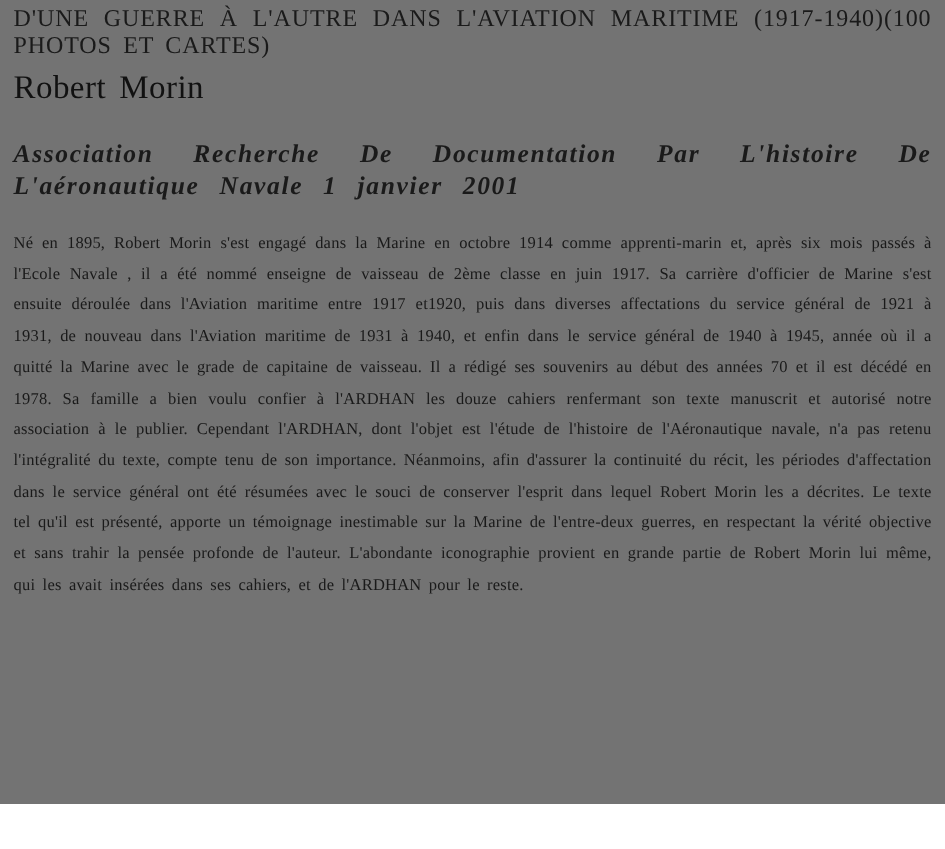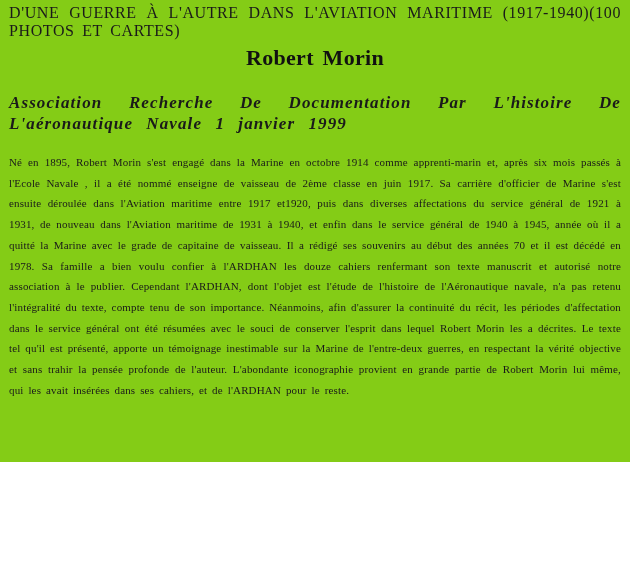--- a/index.html
+++ b/index.html
@@ -3,22 +3,22 @@
 <meta charset="utf-8">
 <style>
   html, body {
     margin: 0;
     padding: 0;
     background: #ffffff;
   }
   .page {
     position: relative;
     width: 630px;
-    height: 462px;
-    background: #84cc16;
+    height: 536px;
+    background: #737373;
     box-sizing: border-box;
     padding: 4px 9px 0 9px;
     overflow: hidden;
     font-family: "Liberation Serif", "DejaVu Serif", serif;
     color: #1a1a1a;
   }
   .doc-title {
     margin: 0;
     font-size: 16px;
     line-height: 18px;
@@ -26,25 +26,24 @@
     letter-spacing: 0.6px;
     word-spacing: 3px;
     text-align: justify;
     text-transform: uppercase;
     color: #1a1a1a;
   }
   .doc-author {
     margin: 5px 0 0 0;
     font-size: 22px;
     line-height: 26px;
-    font-weight: bold;
+    font-weight: normal;
     letter-spacing: 0.3px;
     word-spacing: 3px;
     color: #111111;
-    text-align: center;
   }
   .doc-subtitle {
     margin: 21px 0 0 0;
     font-size: 17px;
     line-height: 21px;
     font-weight: bold;
     font-style: italic;
     letter-spacing: 1.1px;
     word-spacing: 8px;
     text-align: justify;
@@ -61,16 +60,16 @@
   }
 </style>
 </head>
 <body>
 
 <div class="page">
   <h1 class="doc-title">D'UNE GUERRE À L'AUTRE DANS L'AVIATION MARITIME (1917-1940)(100 PHOTOS ET CARTES)</h1>
 
   <h2 class="doc-author">Robert Morin</h2>
 
-  <p class="doc-subtitle">Association Recherche De Documentation Par L'histoire De L'aéronautique Navale 1 janvier 1999</p>
+  <p class="doc-subtitle">Association Recherche De Documentation Par L'histoire De L'aéronautique Navale 1 janvier 2001</p>
 
   <p class="doc-body">Né en 1895, Robert Morin s'est engagé dans la Marine en octobre 1914 comme apprenti-marin et, après six mois passés à l'Ecole Navale , il a été nommé enseigne de vaisseau de 2ème classe en juin 1917. Sa carrière d'officier de Marine s'est ensuite déroulée dans l'Aviation maritime entre 1917 et1920, puis dans diverses affectations du service général de 1921 à 1931, de nouveau dans l'Aviation maritime de 1931 à 1940, et enfin dans le service général de 1940 à 1945, année où il a quitté la Marine avec le grade de capitaine de vaisseau. Il a rédigé ses souvenirs au début des années 70 et il est décédé en 1978. Sa famille a bien voulu confier à l'ARDHAN les douze cahiers renfermant son texte manuscrit et autorisé notre association à le publier. Cependant l'ARDHAN, dont l'objet est l'étude de l'histoire de l'Aéronautique navale, n'a pas retenu l'intégralité du texte, compte tenu de son importance. Néanmoins, afin d'assurer la continuité du récit, les périodes d'affectation dans le service général ont été résumées avec le souci de conserver l'esprit dans lequel Robert Morin les a décrites. Le texte tel qu'il est présenté, apporte un témoignage inestimable sur la Marine de l'entre-deux guerres, en respectant la vérité objective et sans trahir la pensée profonde de l'auteur. L'abondante iconographie provient en grande partie de Robert Morin lui même, qui les avait insérées dans ses cahiers, et de l'ARDHAN pour le reste.</p>
 </div>
 
 </body></html>

